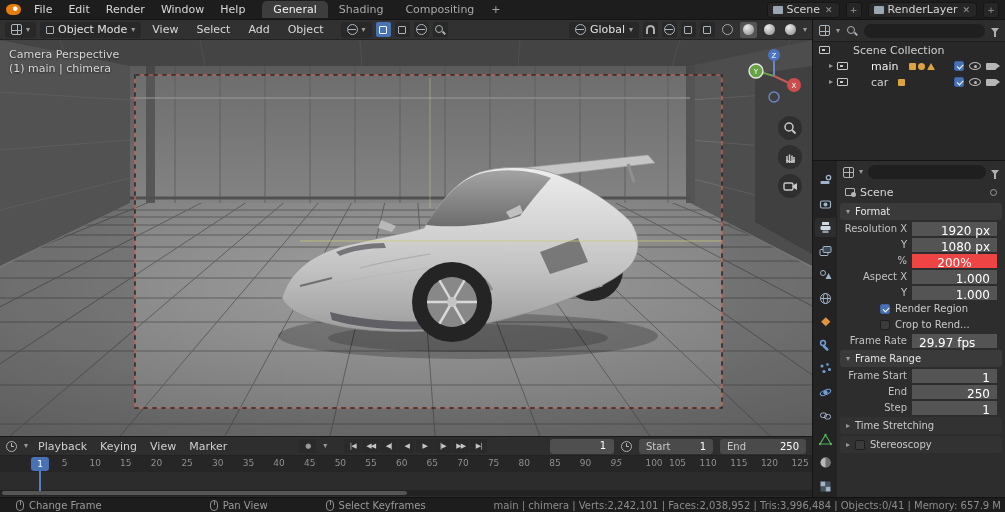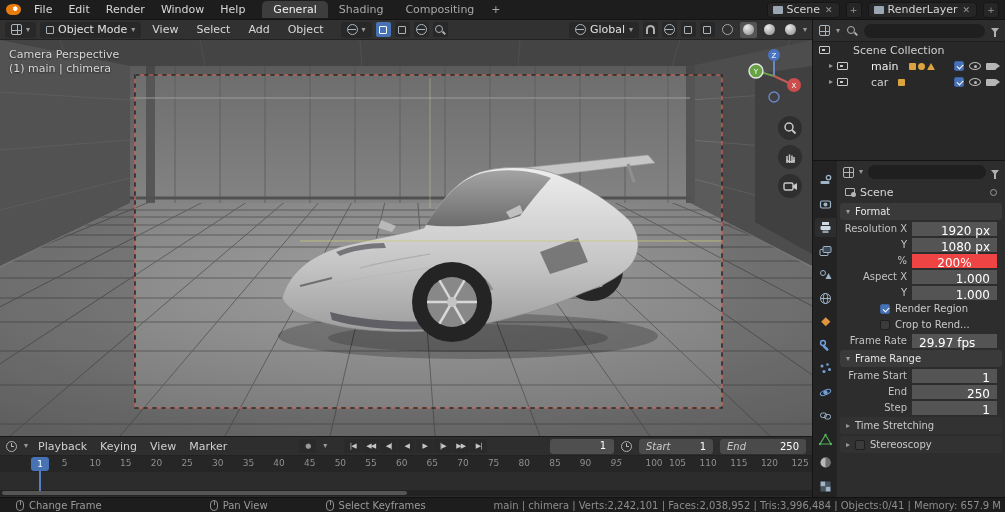--- a/index.html
+++ b/index.html
@@ -135,21 +135,21 @@
   .tl-header { display:flex; align-items:center; height:19px; background:#2e2e2e;
     border-bottom:1px solid #222; padding:0 6px; gap:7px; }
   .tl-menu { color:#cfcfcf; padding:0 3px; }
   .tl-btns { display:flex; gap:1px; margin-left:10px; }
   .tl-btn { min-width:17px; height:14px; background:#2a2a2a; border-radius:2px; color:#c6c6c6;
     font-size:7px; display:flex; align-items:center; justify-content:center; padding:0 2px; letter-spacing:-1px; }
   .tl-frame { width:64px; margin-left:auto; background:#4f4f4f; border-radius:3px; color:#fff;
     font-size:10px; text-align:right; padding:1px 8px; height:15px; }
   .tl-range { display:flex; align-items:center; justify-content:space-between; width:74px;
     background:#4a4a4a; border-radius:3px; padding:1px 7px; height:15px; font-size:10px; }
-  .tl-range .lab { color:#c9c9c9;font-style:italic; } .tl-range .val { color:#fff; }
+  .tl-range .lab { color:#c9c9c9; } .tl-range .val { color:#fff; }
   .tl-lower { position:relative; height:41px; }
   .tl-ruler { position:absolute; left:0; top:0; width:100%; height:16px; background:#262626; }
   .tick { position:absolute; top:2px; transform:translateX(-50%); color:#8f8f8f; font-size:9px; }
   .tl-track { position:absolute; left:0; top:16px; width:100%; height:18px; background:#2c2c2c; }
   .playhead-line { position:absolute; left:39px; top:13px; width:2px; height:22px; background:#5680c2; z-index:3; }
   .playhead-box { position:absolute; left:31px; top:1px; width:18px; height:14px; background:#4772b3;
     border-radius:3px; color:#fff; font-size:9px; display:flex; align-items:center; justify-content:center; z-index:4; }
   .tl-scroll { position:absolute; left:0; bottom:1px; width:100%; height:6px; background:#232323; }
   .tl-thumb { position:absolute; left:2px; top:1px; width:405px; height:4px; background:#555; border-radius:2px; }
 

